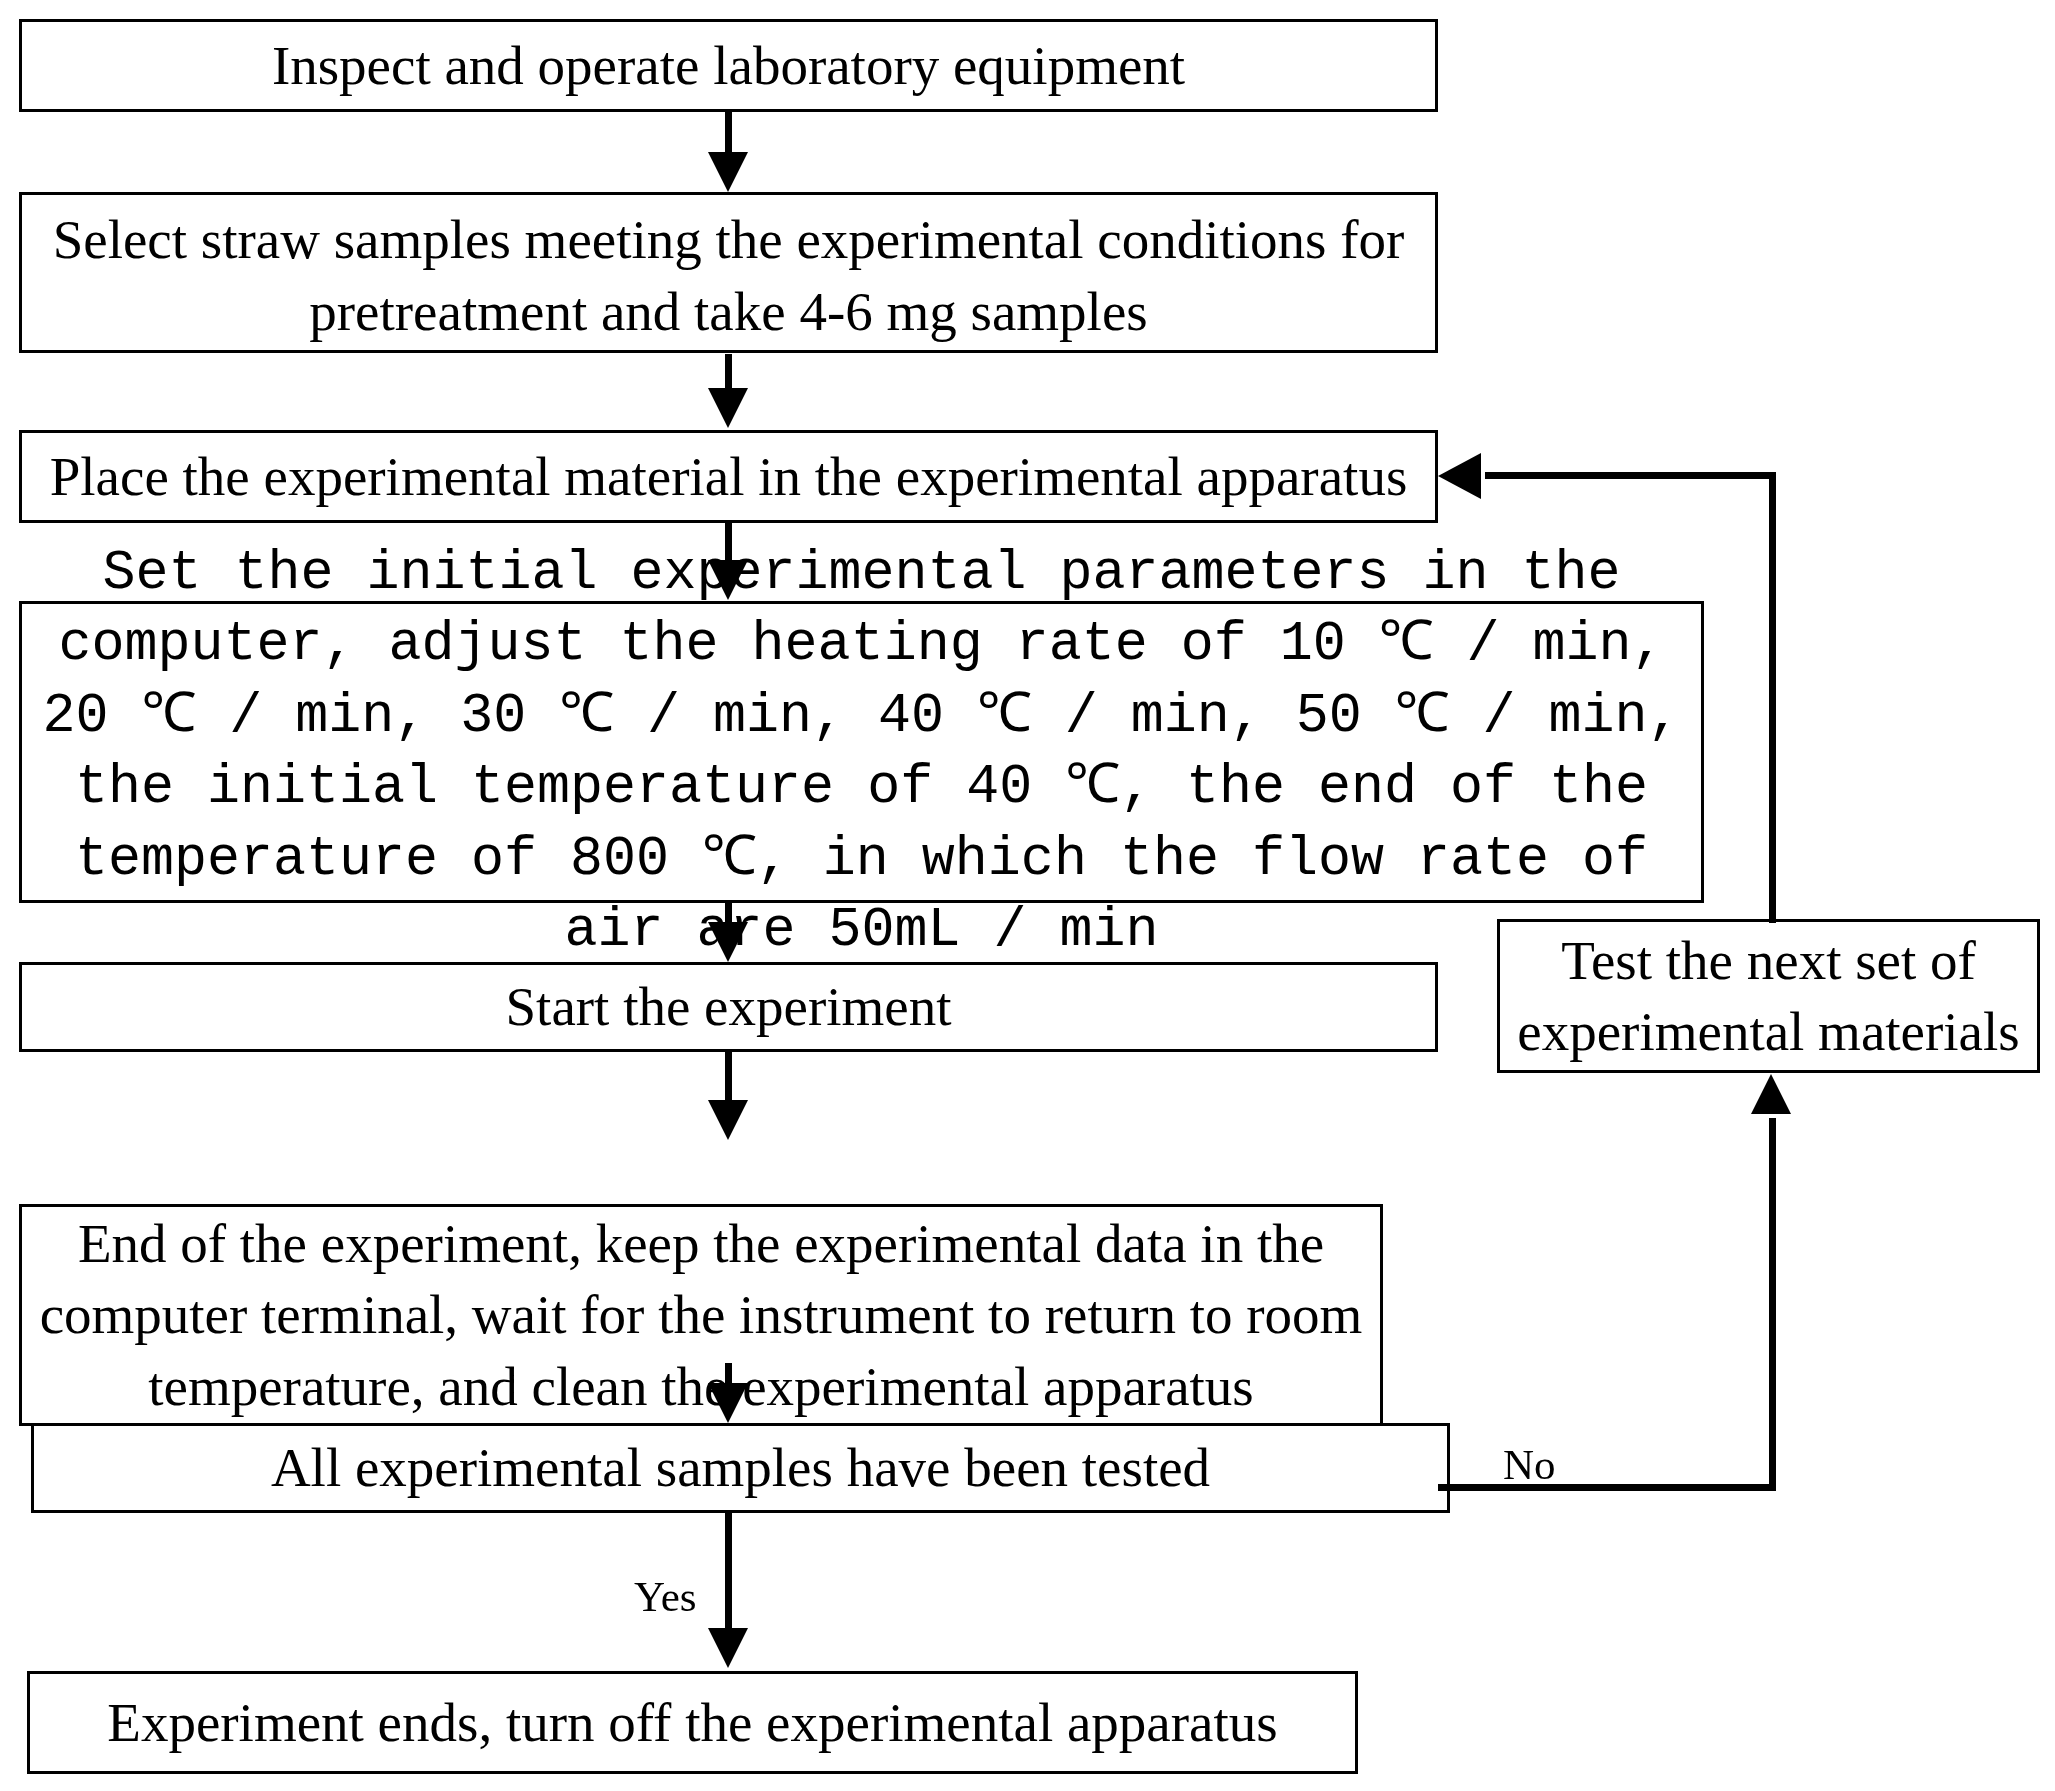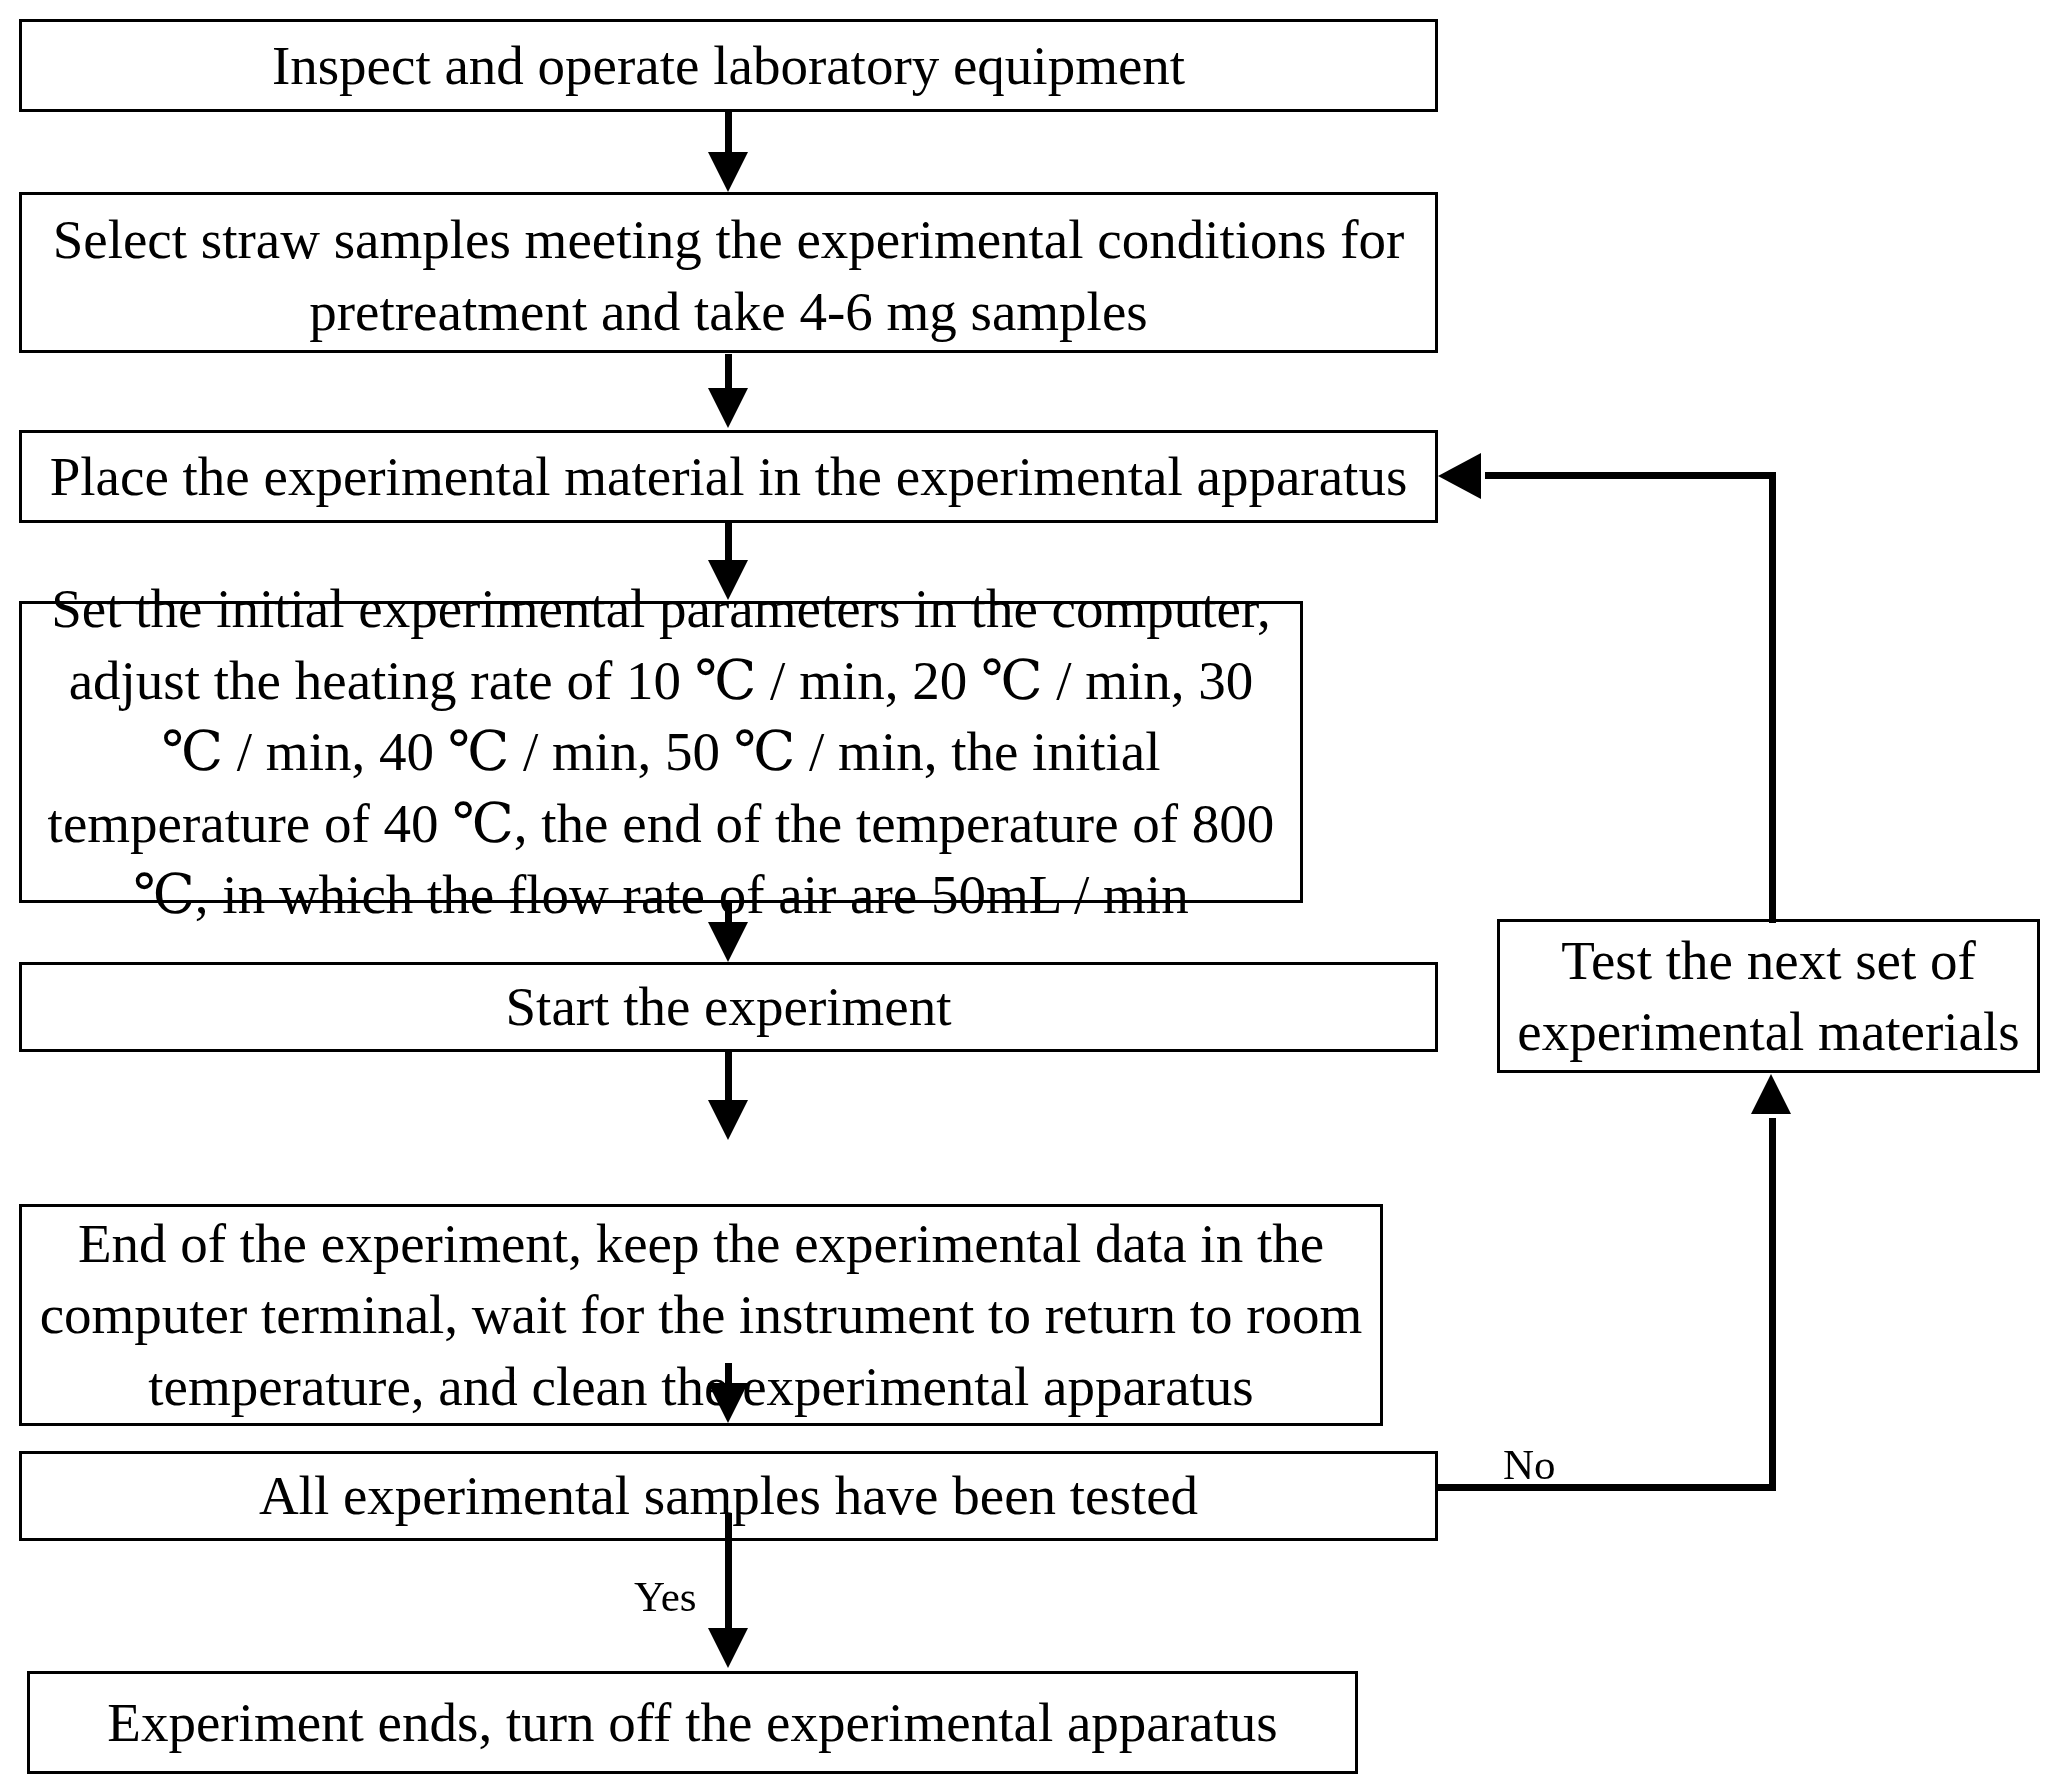--- a/index.html
+++ b/index.html
@@ -30,24 +30,24 @@
     padding: 3px 13.7px;
   }
   .node .txt {
     display: block;
     white-space: pre-line;
   }
   
   #node-inspect      { left: 19px;  top: 19px;   width: 1419px; height: 93px; }
   #node-select       { left: 19px;  top: 192px;  width: 1419px; height: 161px; align-items: flex-end; }
   #node-place        { left: 19px;  top: 430px;  width: 1419px; height: 93px; }
-  #node-params       { left: 19px;  top: 601px;  width: 1284px; height: 302px; }
+  #node-params       { left: 19px;  top: 601px;  width: 1685px; height: 302px; font-family: Liberation Mono, monospace; }
   #node-start        { left: 19px;  top: 962px; width: 1419px; height: 90px; }
   #node-endexp       { left: 19px;  top: 1204px; width: 1364px; height: 222px; }
-  #node-decision     { left: 19px;  top: 1423px; width: 1419px; height: 90px; margin-top: 28px; }
+  #node-decision     { left: 31px;  top: 1423px; width: 1419px; height: 90px; }
   #node-finish       { left: 27px;  top: 1671px; width: 1331px; height: 103px; }
   
   #node-nextset      { left: 1497px; top: 919px; width: 543px; height: 154px; }
 
   
   .line-v {
     position: absolute;
     width: 6.8px;
     background: #000000;
   }

